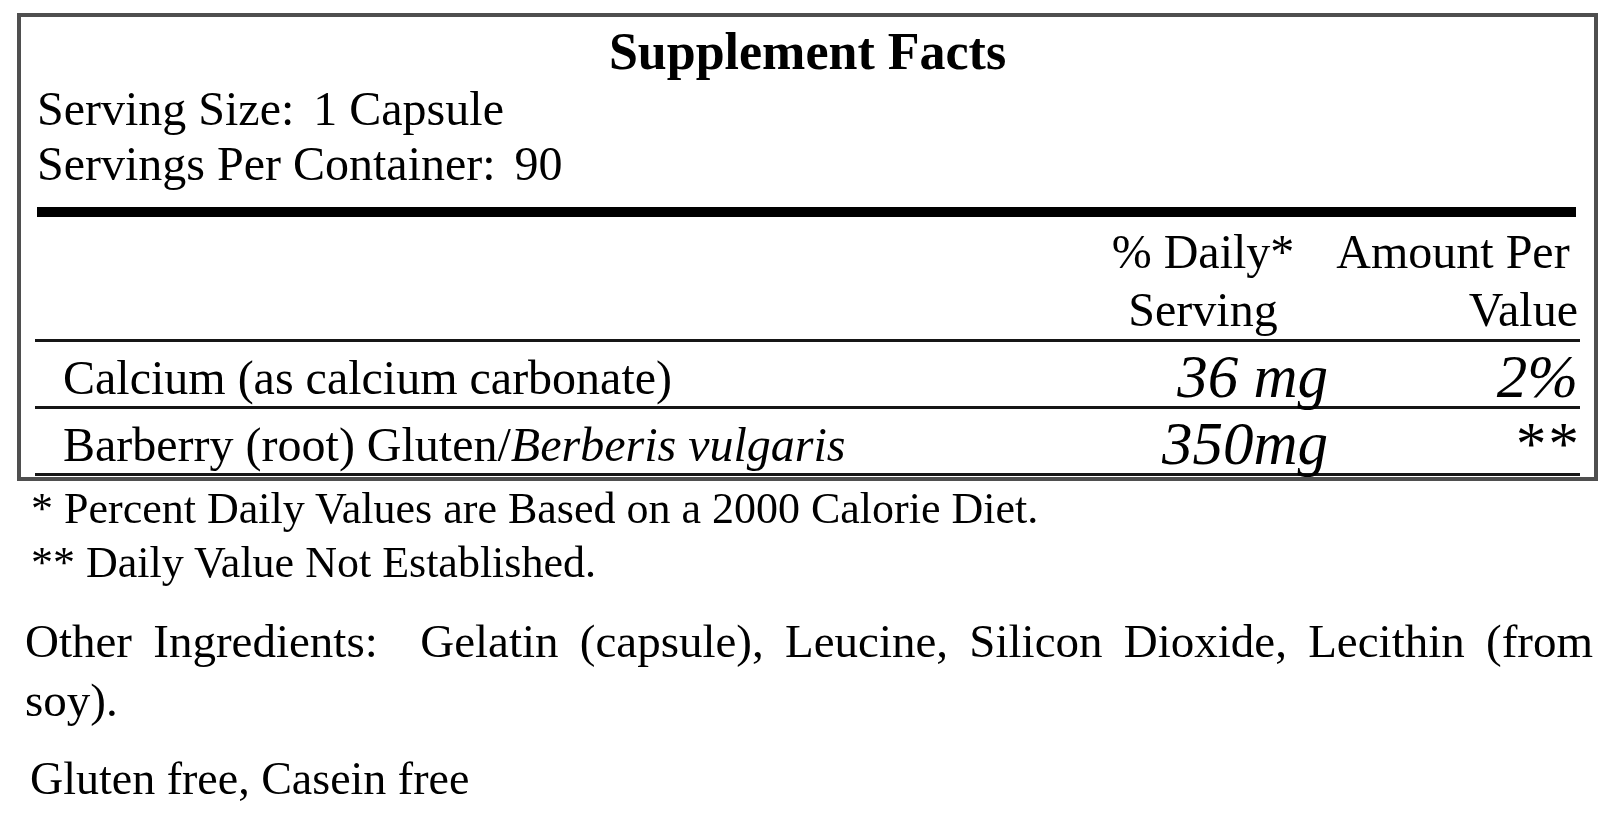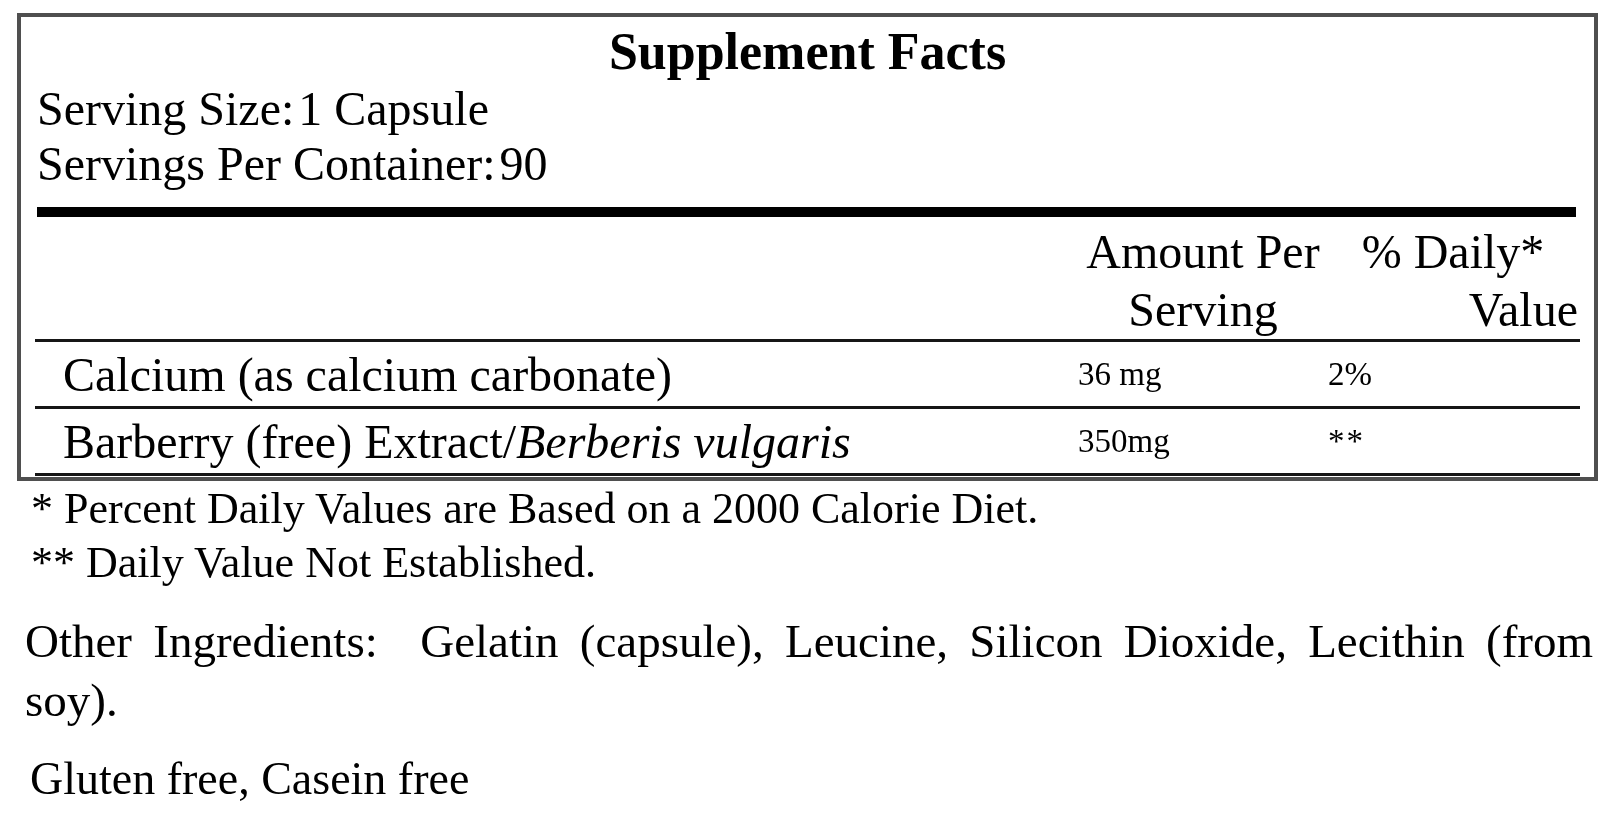--- a/index.html
+++ b/index.html
@@ -28,21 +28,21 @@
     font-weight: bold;
     font-size: 52px;
     line-height: 58px;
   }
   .serving-line {
     font-size: 48px;
     line-height: 55px;
     margin-left: 16px;
     white-space: nowrap;
   }
-  .serving-line .value { margin-left: 4px; }
+  .serving-line .value { margin-left: 19px; }
   .thick-bar {
     height: 10px;
     background: #000000;
     margin: 16px 18px 0 16px;
   }
   .tbl {
     display: grid;
     grid-template-columns: 1fr 250px 250px;
     margin: 0 16px;
     align-items: center;
@@ -55,23 +55,24 @@
     white-space: nowrap;
   }
   .row { height: 64px; }
   .row .name {
     font-size: 48px;
     padding-left: 26px;
     white-space: nowrap;
   }
   .row .name i { font-style: italic; }
   .row .num {
-    font-size: 33px;
-    text-align: left;
+    font-size: 61px;
+    text-align: right;
     white-space: nowrap;
+    font-style: italic;
   }
   .row .daily-star { letter-spacing: 2px; }
   .divider {
     height: 3px;
     background: #161616;
     margin: 0 14px;
   }
   .footnote {
     font-size: 44px;
     line-height: 54px;
@@ -113,41 +114,41 @@
   </div>
 
   <div class="serving-line">
     <span>Servings Per Container:</span><span class="value">90</span>
   </div>
 
   <div class="thick-bar"></div>
 
   <div class="tbl hdr">
     <div class="cell"></div>
+    <div class="cell">% Daily*</div>
     <div class="cell">Amount Per</div>
-    <div class="cell">% Daily*</div>
   </div>
   <div class="tbl">
     <div class="cell"></div>
     <div class="cell hdr-cell2" style="font-size:48px;line-height:58px;text-align:center">Serving</div>
     <div class="cell hdr-cell2" style="font-size:48px;line-height:58px;text-align:right">Value</div>
   </div>
 
   <div class="divider"></div>
 
   <div class="tbl row">
     <div class="name"><span>Calcium (as calcium carbonate)</span><i></i></div>
     <div class="num">36 mg</div>
     <div class="num">2%</div>
   </div>
 
   <div class="divider"></div>
 
   <div class="tbl row">
-    <div class="name"><span>Barberry (free) Extract/</span><i>Berberis vulgaris</i></div>
+    <div class="name"><span>Barberry (root) Gluten/</span><i>Berberis vulgaris</i></div>
     <div class="num">350mg</div>
     <div class="num daily-star">**</div>
   </div>
 
   <div class="divider"></div>
 
   <div class="footnote first">* Percent Daily Values are Based on a 2000 Calorie Diet.</div>
   <div class="footnote">** Daily Value Not Established.</div>
 
 </div>

